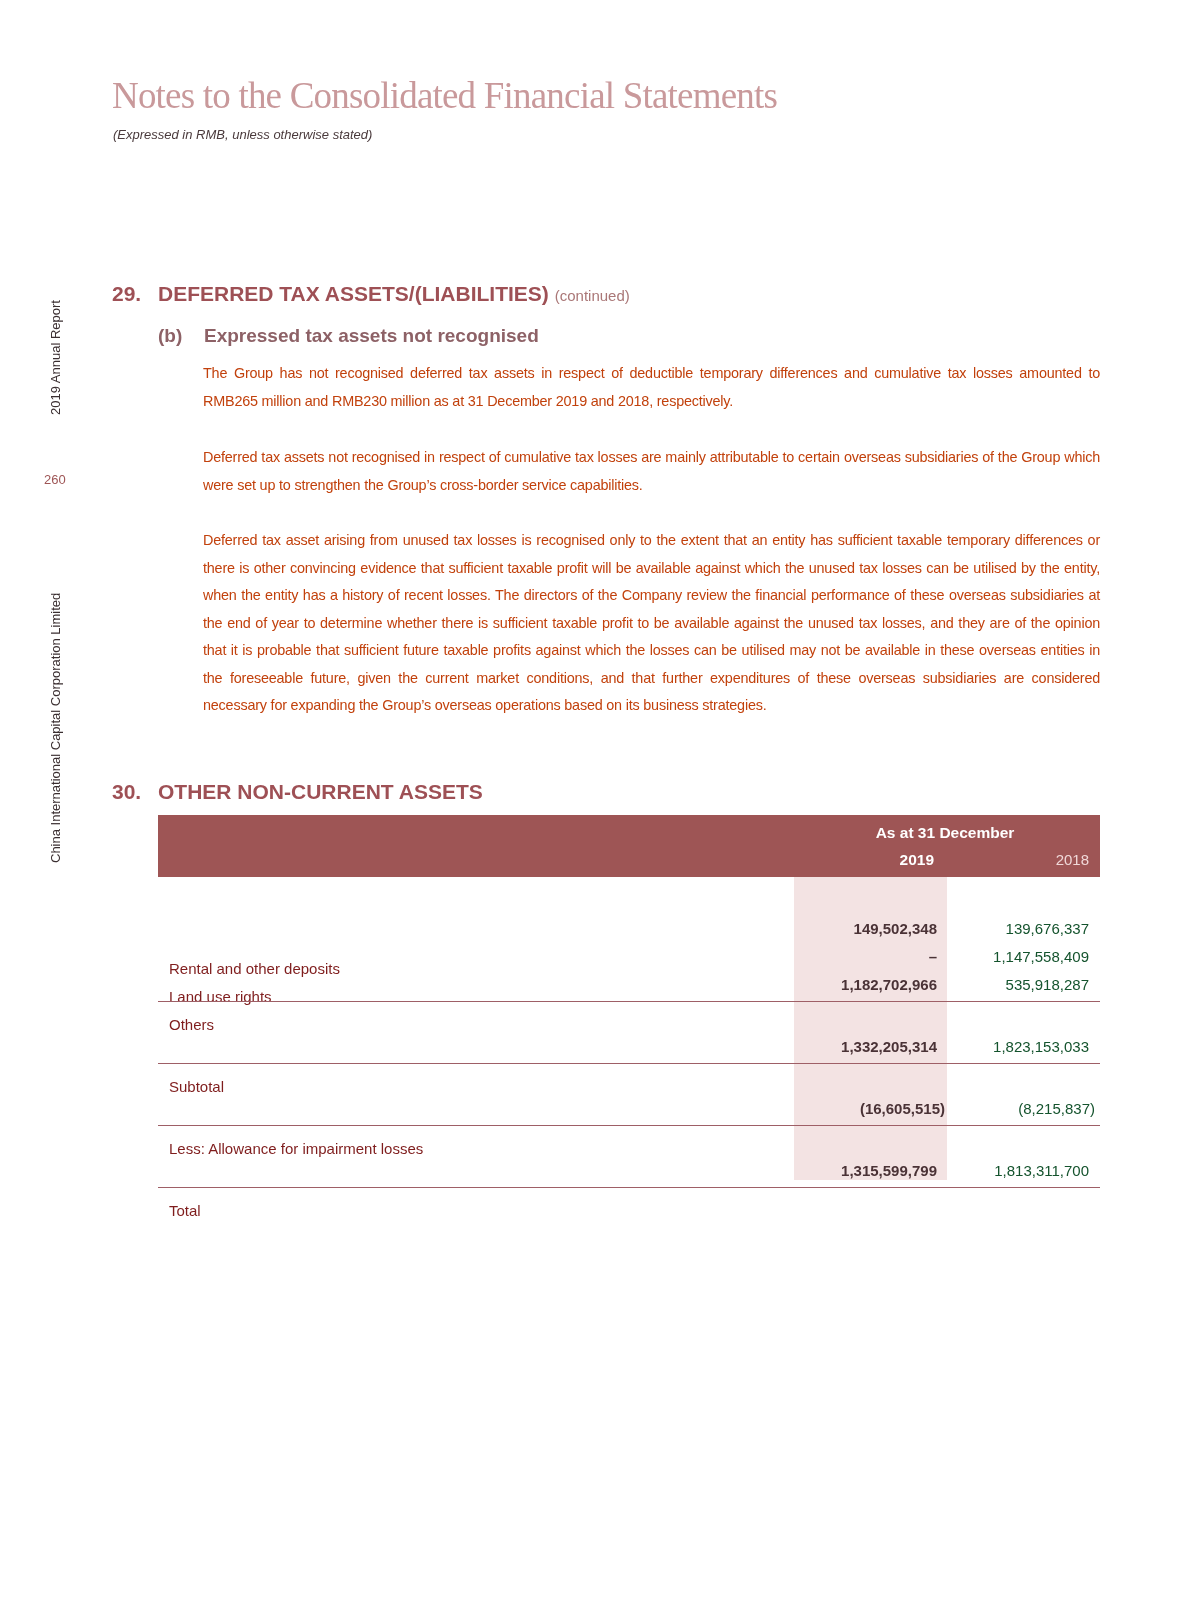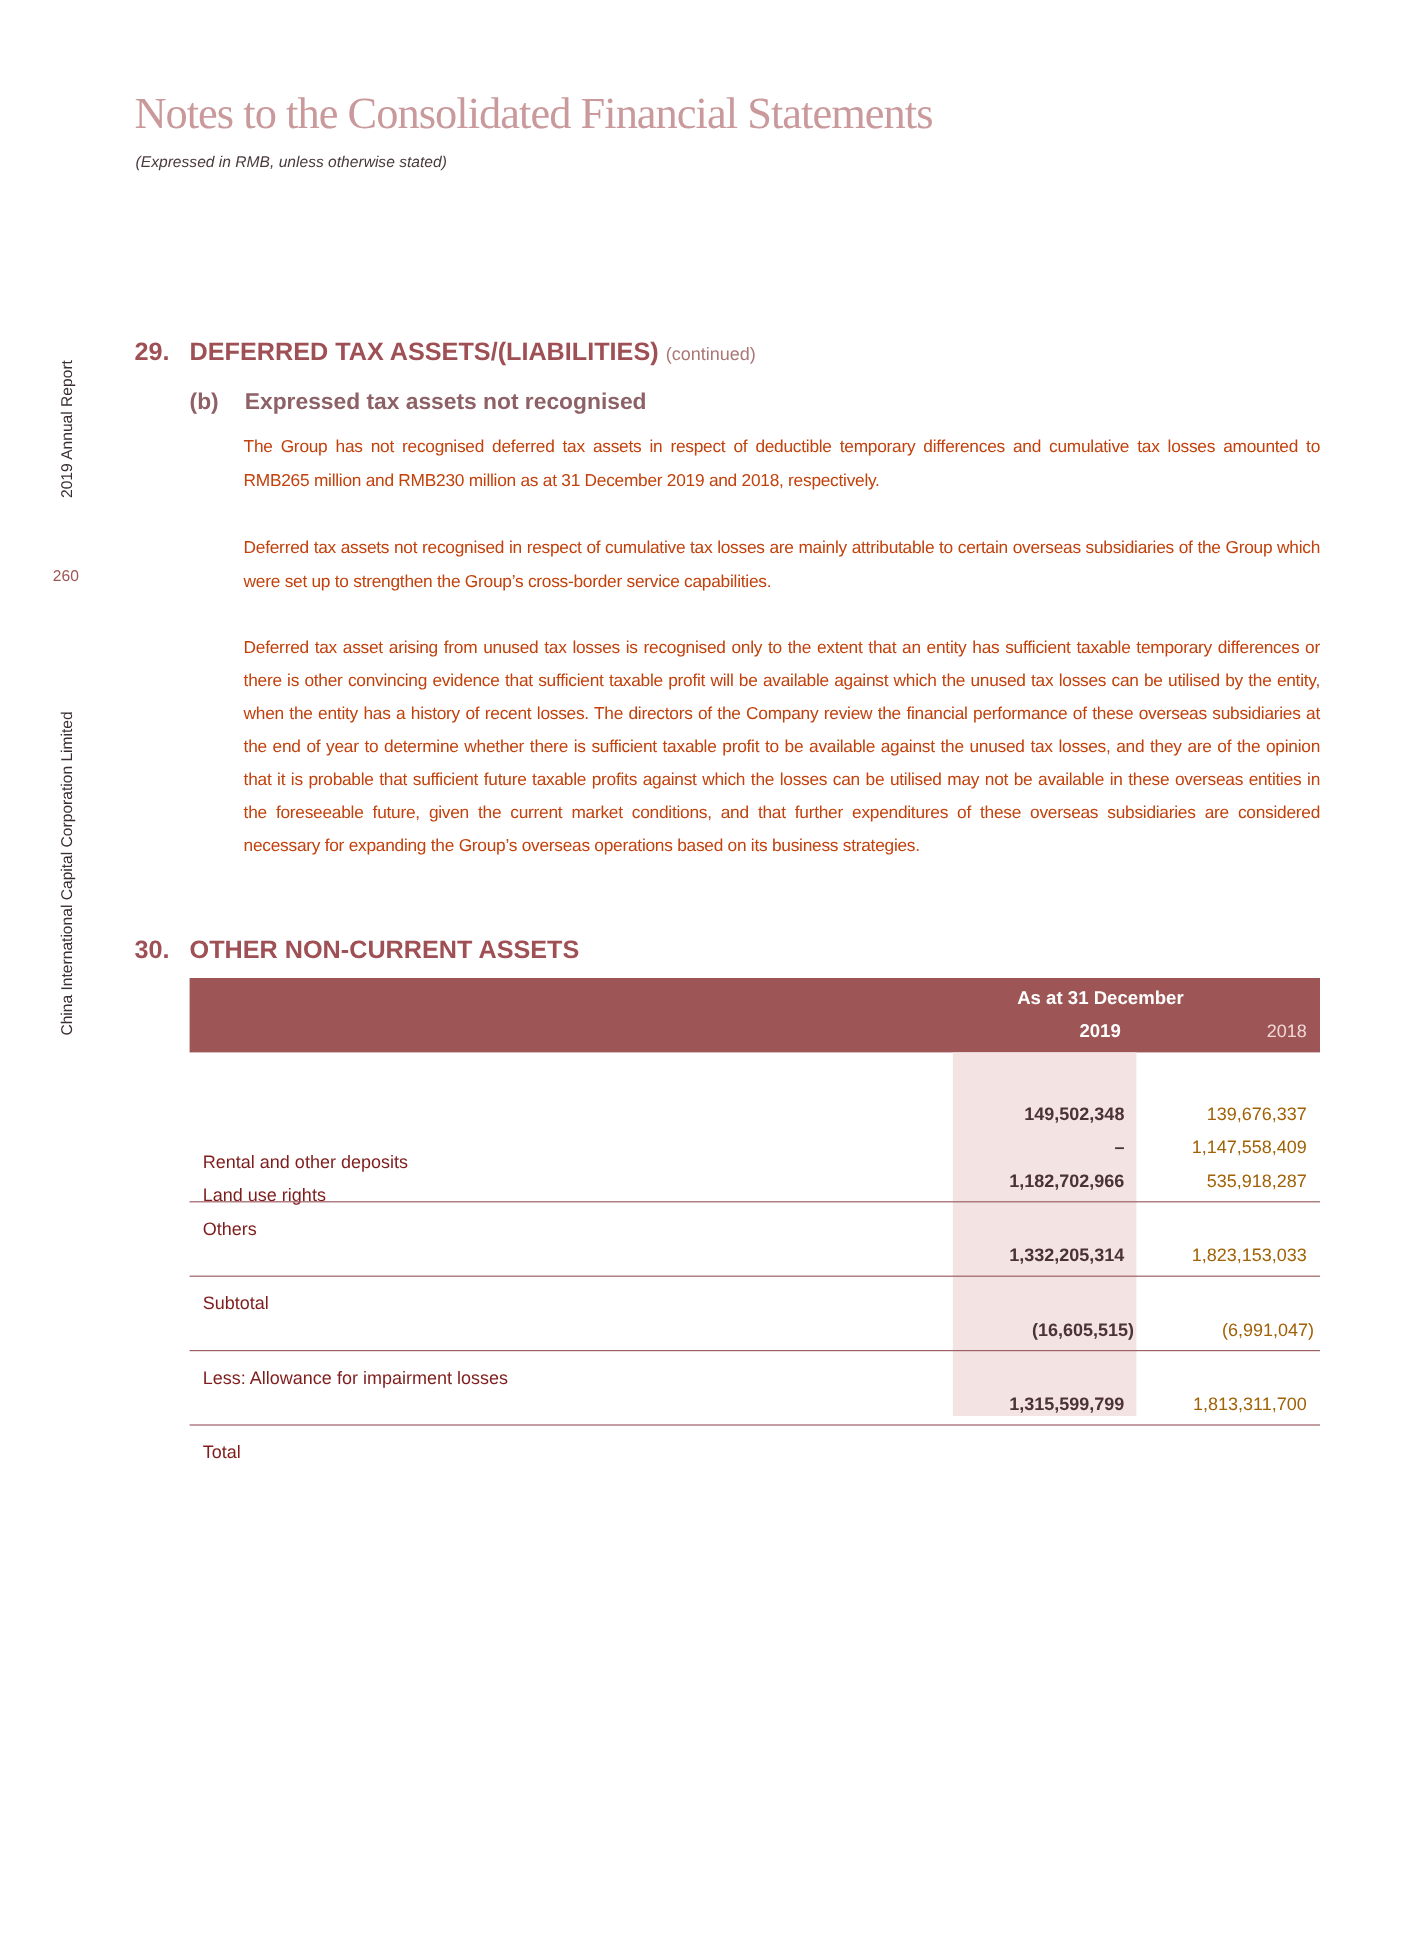--- a/index.html
+++ b/index.html
@@ -17,21 +17,21 @@
   .sub-heading .label { display: inline-block; width: 46px; }
   .para { position: absolute; left: 203px; width: 897px; font-size: 14.4px; line-height: 27.5px; color: #c2410c; text-align: justify; letter-spacing: -0.2px; }
   .table-header { position: absolute; left: 158px; top: 815px; width: 942px; height: 62px; background: #9e5555; }
   .th-group { position: absolute; left: 794px; width: 302px; top: 9px; text-align: center; color: #ffffff; font-weight: bold; font-size: 15.5px; }
   .th-2019 { position: absolute; left: 794px; width: 150px; top: 36px; text-align: right; padding-right: 0; color: #ffffff; font-weight: bold; font-size: 15.5px; box-sizing: border-box; padding-right: 10px; }
   .th-2018 { position: absolute; left: 944px; width: 146px; top: 36px; text-align: right; color: #f0d8d8; font-size: 15px; box-sizing: border-box; padding-right: 4px; }
   .highlight-col { position: absolute; left: 794px; top: 877px; width: 153px; height: 303px; background: #f3e3e3; }
   .row { position: absolute; left: 158px; width: 942px; height: 28px; font-size: 15px; }
   .row .lbl { position: absolute; left: 11px; top: 4px; color: #7f1d1d; margin-top: 40px; }
   .row .v19 { position: absolute; left: 794px; width: 153px; top: 4px; text-align: right; box-sizing: border-box; padding-right: 10px; font-weight: bold; color: #4a3236; }
-  .row .v18 { position: absolute; left: 947px; width: 150px; top: 4px; text-align: right; box-sizing: border-box; padding-right: 8px; color: #a16207; }
+  .row .v18 { position: absolute; left: 947px; width: 150px; top: 4px; text-align: right; box-sizing: border-box; padding-right: 8px; color: #14532d; }
   .rule { position: absolute; left: 158px; width: 942px; height: 0; border-top: 1.5px solid #9e5f66; }
 </style>
 </head>
 <body>
 
 <div class="page-title">Notes to the Consolidated Financial Statements</div>
 <div class="page-subtitle">(Expressed in RMB, unless otherwise stated)</div>
 
 <div class="side-text side-report">2019 Annual Report</div>
 <div class="page-number">260</div>
@@ -48,21 +48,21 @@
 
 <div class="para" style="top:360px;">The Group has not recognised deferred tax assets in respect of deductible temporary differences and cumulative tax losses amounted to RMB265 million and RMB230 million as at 31 December 2019 and 2018, respectively.</div>
 <div class="para" style="top:444px;">Deferred tax assets not recognised in respect of cumulative tax losses are mainly attributable to certain overseas subsidiaries of the Group which were set up to strengthen the Group’s cross-border service capabilities.</div>
 <div class="para" style="top:527px;">Deferred tax asset arising from unused tax losses is recognised only to the extent that an entity has sufficient taxable temporary differences or there is other convincing evidence that sufficient taxable profit will be available against which the unused tax losses can be utilised by the entity, when the entity has a history of recent losses. The directors of the Company review the financial performance of these overseas subsidiaries at the end of year to determine whether there is sufficient taxable profit to be available against the unused tax losses, and they are of the opinion that it is probable that sufficient future taxable profits against which the losses can be utilised may not be available in these overseas entities in the foreseeable future, given the current market conditions, and that further expenditures of these overseas subsidiaries are considered necessary for expanding the Group’s overseas operations based on its business strategies.</div>
 
 <div class="section-heading" style="top:780px;">
   <span class="num">30.</span><span>OTHER NON-CURRENT ASSETS</span>
 </div>
 
 <div class="table-header">
-  <div class="th-group" style="left:608px;">As at 31 December</div>
+  <div class="th-group" style="left:636px;">As at 31 December</div>
   <div class="th-2019" style="left:636px;">2019</div>
   <div class="th-2018" style="left:789px;">2018</div>
 </div>
 
 <div class="highlight-col"></div>
 
 <div class="row" style="top:916px;">
   <span class="lbl">Rental and other deposits</span>
   <span class="v19" style="left:636px;">149,502,348</span>
   <span class="v18" style="left:789px;">139,676,337</span>
@@ -82,21 +82,21 @@
 <div class="row" style="top:1034px;">
   <span class="lbl">Subtotal</span>
   <span class="v19" style="left:636px;">1,332,205,314</span>
   <span class="v18" style="left:789px;">1,823,153,033</span>
 </div>
 <div class="rule" style="top:1063px;"></div>
 
 <div class="row" style="top:1096px;">
   <span class="lbl">Less: Allowance for impairment losses</span>
   <span class="v19" style="left:636px; padding-right:2px;">(16,605,515)</span>
-  <span class="v18" style="left:789px; padding-right:2px;">(6,991,047)</span>
+  <span class="v18" style="left:789px; padding-right:2px;">(8,215,837)</span>
 </div>
 <div class="rule" style="top:1125px;"></div>
 
 <div class="row" style="top:1158px;">
   <span class="lbl">Total</span>
   <span class="v19" style="left:636px;">1,315,599,799</span>
   <span class="v18" style="left:789px;">1,813,311,700</span>
 </div>
 <div class="rule" style="top:1187px;"></div>
 

